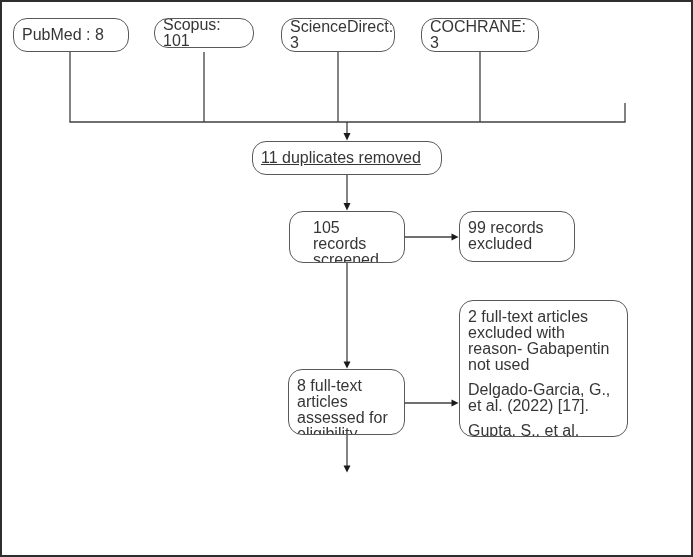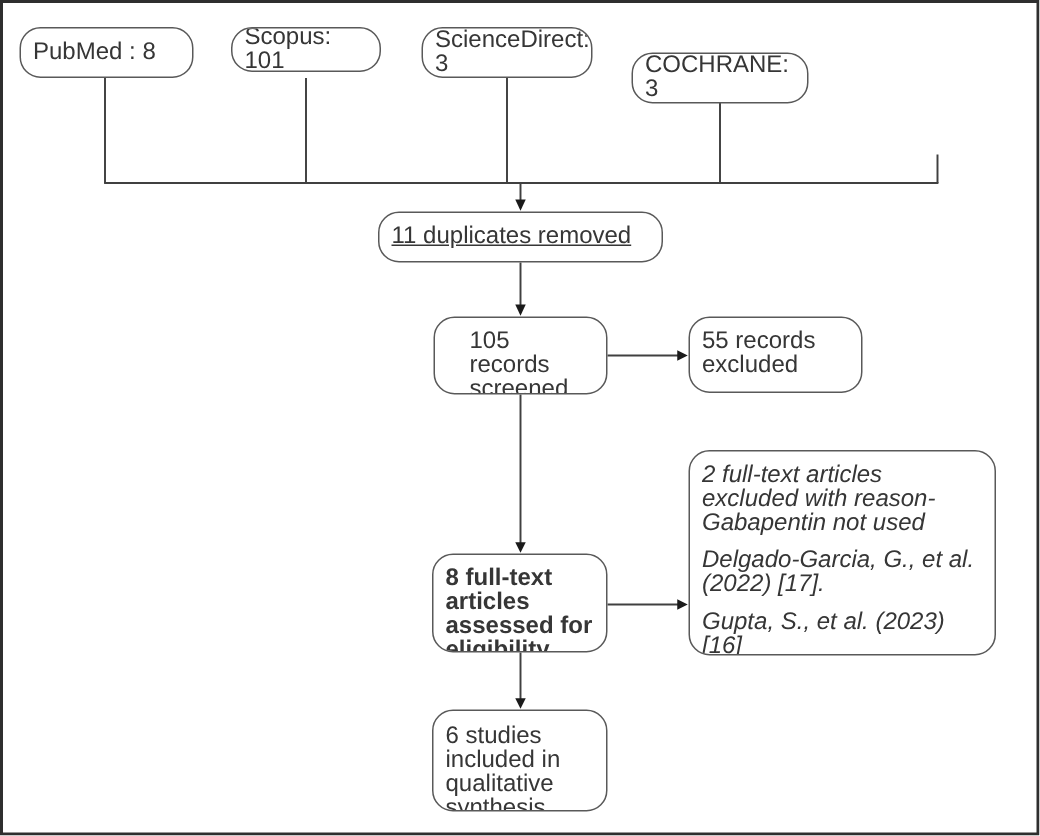--- a/index.html
+++ b/index.html
@@ -38,28 +38,28 @@
     overflow: hidden;
   }
   .node.vcenter {
     display: flex;
     align-items: center;
   }
   
   .n-pubmed        { left: 11px;  top: 16px;  width: 116px; height: 34px; }
   .n-scopus        { left: 152px; top: 16px;  width: 100px; height: 30px; }
   .n-sciencedirect { left: 279px; top: 16px;  width: 114px; height: 34px; }
-  .n-cochrane      { left: 419px; top: 33px;  width: 118px; height: 34px; }
+  .n-cochrane      { left: 419px; top: 16px;  width: 118px; height: 34px; }
   .n-additional    { left: 564px; top: 16px;  width: 118px; height: 85px; padding-top: 7px; }
   
   .n-duplicates    { left: 250px; top: 139px; width: 190px; height: 34px; text-decoration: underline; }
   .n-screened      { left: 287px; top: 209px; width: 116px; height: 52px; padding-top: 8px; padding-left: 23px; }
   .n-excluded      { left: 457px; top: 209px; width: 116px; height: 51px; padding-top: 8px; }
-  .n-fulltext      { left: 286px; top: 367px; width: 117px; height: 66px; padding-top: 8px; font-weight: bold; }
-  .n-detail        { left: 457px; top: 298px; width: 205px; height: 137px; padding-top: 8px; font-style: italic; }
+  .n-fulltext      { left: 286px; top: 367px; width: 117px; height: 66px; padding-top: 8px; }
+  .n-detail        { left: 457px; top: 298px; width: 169px; height: 137px; padding-top: 8px; }
   .n-included      { left: 286px; top: 471px; width: 117px; height: 68px; padding-top: 9px; }
   .n-detail p {
     margin: 0 0 9px 0;
   }
   .n-detail p:last-child {
     margin-bottom: 0;
   }
 </style>
 </head>
 <body>
@@ -110,30 +110,27 @@
 
   <div class="node vcenter n-duplicates">
     <span>11 duplicates removed</span>
   </div>
 
   <div class="node n-screened">
     <span>105 records screened</span>
   </div>
 
   <div class="node n-excluded">
-    <span>55 records excluded</span>
+    <span>99 records excluded</span>
   </div>
 
   <div class="node n-fulltext">
     <span>8 full-text articles assessed for eligibility</span>
   </div>
 
   <div class="node n-detail">
     <p>2 full-text articles excluded with reason- Gabapentin not used</p>
     <p>Delgado-Garcia, G., et al. (2022) [17].</p>
     <p>Gupta, S., et al. (2023) [16]</p>
   </div>
 
-  <div class="node n-included">
-    <span>6 studies included in qualitative synthesis</span>
-  </div>
 
 </div>
 
 </body></html>

